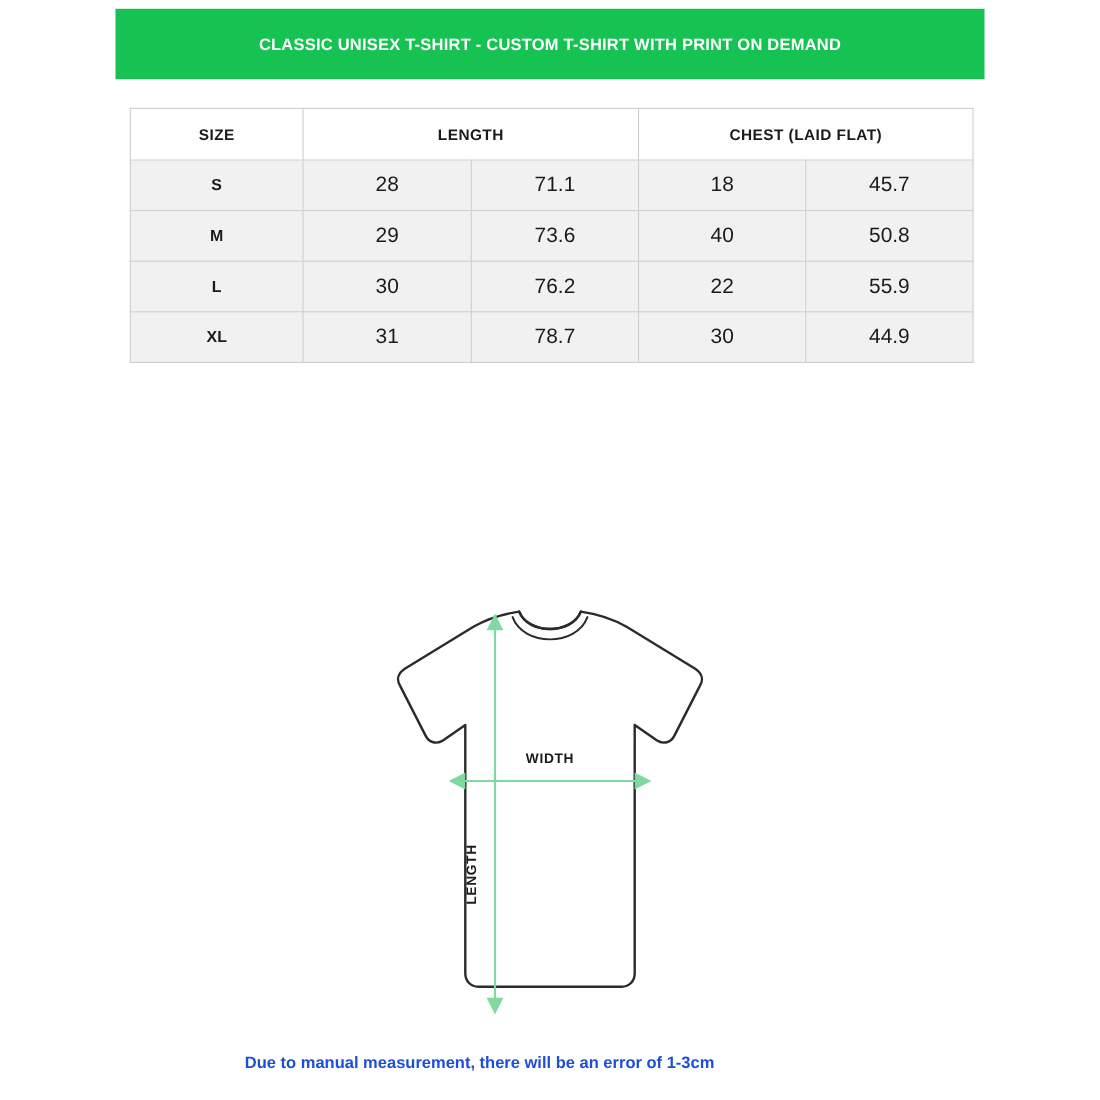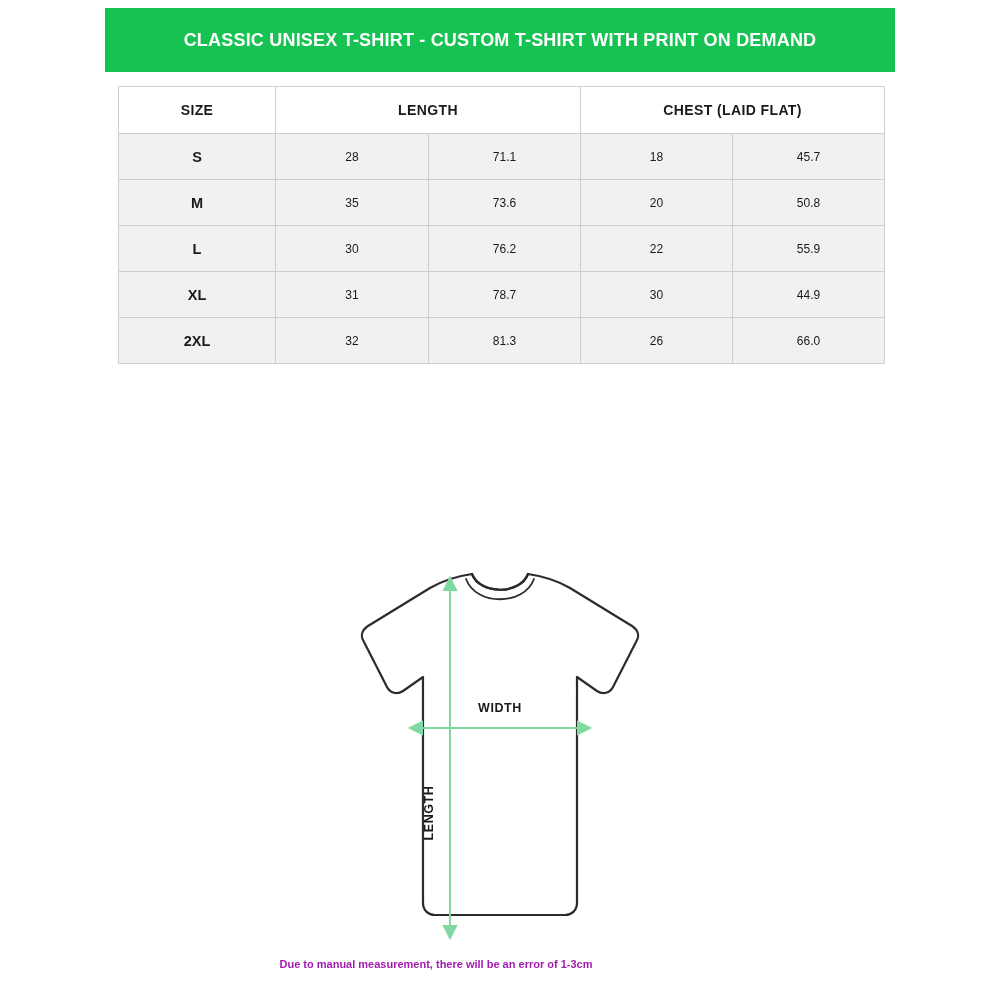--- a/index.html
+++ b/index.html
@@ -23,40 +23,40 @@
     top: 8px;
     width: 790px;
     height: 64px;
     background: #16c352;
     display: flex;
     align-items: center;
     justify-content: center;
   }
   .header-title {
     color: #ffffff;
-    font-size: 18px;
+    font-size: 15px;
     font-weight: bold;
     letter-spacing: 0.2px;
     text-align: center;
     white-space: nowrap;
   }
 
   
   .size-table {
     position: absolute;
     left: 118px;
-    top: 86px;
+    top: 98px;
     width: 766px;
     border-collapse: collapse;
     table-layout: fixed;
   }
   .size-table td, .size-table th {
     border: 1px solid #cfcfcf;
     text-align: center;
-    font-size: 12px;
+    font-size: 19px;
     color: #1a1a1a;
     padding: 0;
     height: 45px;
     vertical-align: middle;
   }
   .size-table th {
     font-weight: bold;
     font-size: 14px;
     letter-spacing: 0.4px;
     background: #ffffff;
@@ -72,43 +72,43 @@
   col.c-size   { width: 157px; }
   col.c-len-in { width: 153px; }
   col.c-len-cm { width: 152px; }
   col.c-ch-in  { width: 152px; }
   col.c-ch-cm  { width: 152px; }
 
   
   .diagram {
     position: absolute;
     left: 280px;
-    top: 548px;
+    top: 530px;
     width: 440px;
     height: 400px;
   }
   .diagram svg { display: block; }
 
   .dim-label {
     font-family: "Liberation Sans", sans-serif;
     font-size: 12.5px;
     font-weight: bold;
     fill: #1a1a1a;
     letter-spacing: 0.6px;
   }
 
   
   .footer-note {
     position: absolute;
     left: 0;
     top: 958px;
     width: 872px;
     text-align: center;
-    color: #a21caf;
-    font-size: 11px;
+    color: #1d4ed8;
+    font-size: 15px;
     font-weight: bold;
   }
 </style>
 </head>
 <body>
 
 <div class="header-banner">
   <div class="header-title">CLASSIC UNISEX T-SHIRT - CUSTOM T-SHIRT WITH PRINT ON DEMAND</div>
 </div>
 
@@ -130,45 +130,38 @@
   <tbody>
     <tr>
       <td class="sizecell">S</td>
       <td>28</td>
       <td>71.1</td>
       <td>18</td>
       <td>45.7</td>
     </tr>
     <tr>
       <td class="sizecell">M</td>
-      <td>35</td>
+      <td>29</td>
       <td>73.6</td>
-      <td>20</td>
+      <td>40</td>
       <td>50.8</td>
     </tr>
     <tr>
       <td class="sizecell">L</td>
       <td>30</td>
       <td>76.2</td>
       <td>22</td>
       <td>55.9</td>
     </tr>
     <tr>
       <td class="sizecell">XL</td>
       <td>31</td>
       <td>78.7</td>
       <td>30</td>
       <td>44.9</td>
-    </tr>
-    <tr>
-      <td class="sizecell">2XL</td>
-      <td>32</td>
-      <td>81.3</td>
-      <td>26</td>
-      <td>66.0</td>
     </tr>
   </tbody>
 </table>
 
 <div class="diagram">
   <svg width="440" height="400" viewBox="0 0 440 400" xmlns="http://www.w3.org/2000/svg">
 
     <g fill="#ffffff" stroke="#2b2b2b" stroke-width="2.2" stroke-linejoin="round" stroke-linecap="round">
       <path d="M 150 40
                C 162 33, 178 28, 192 26

